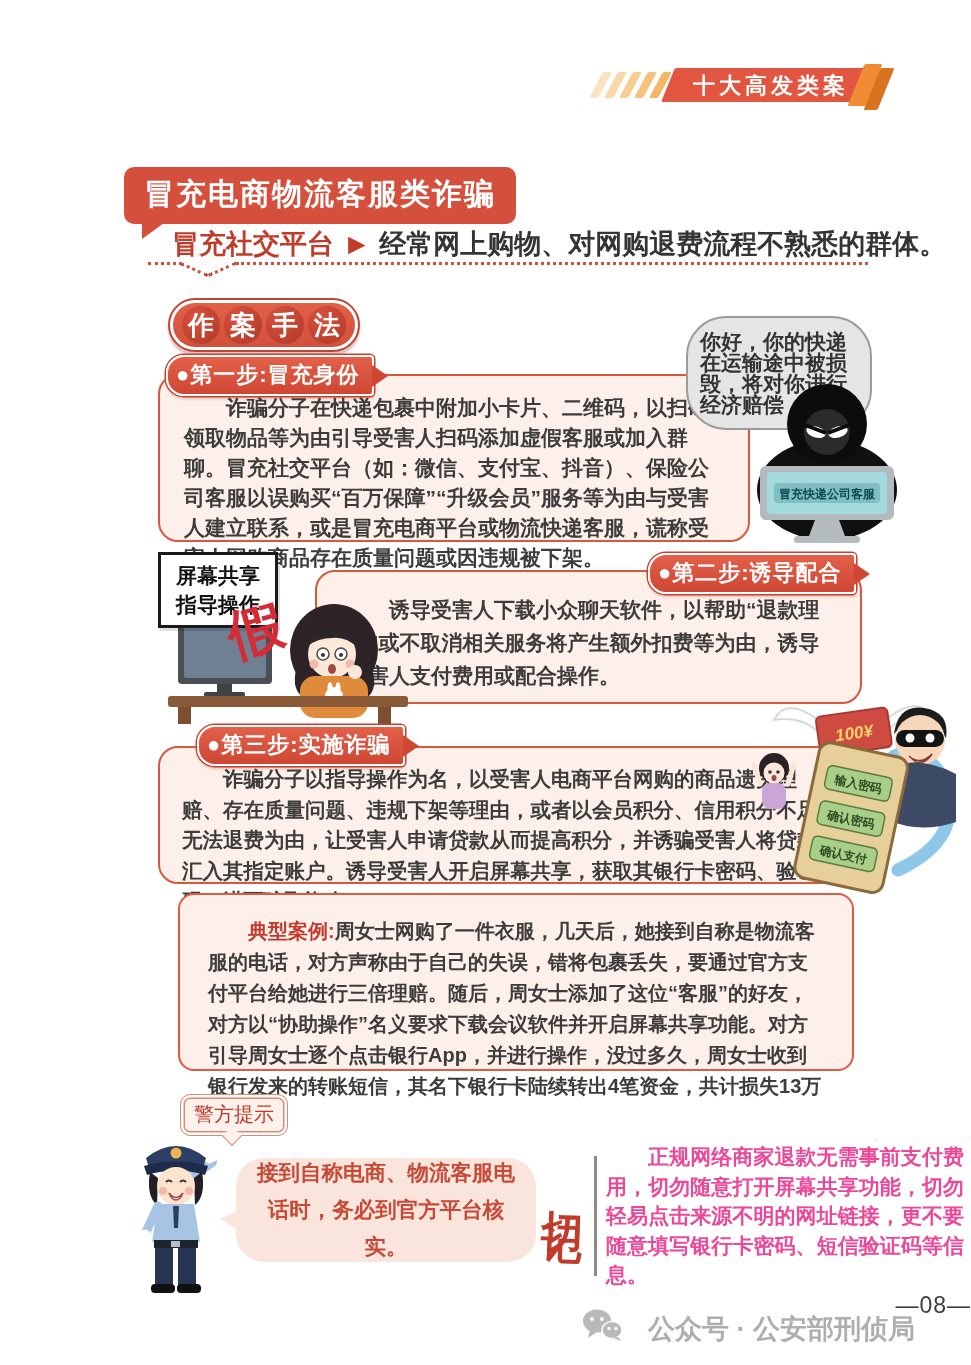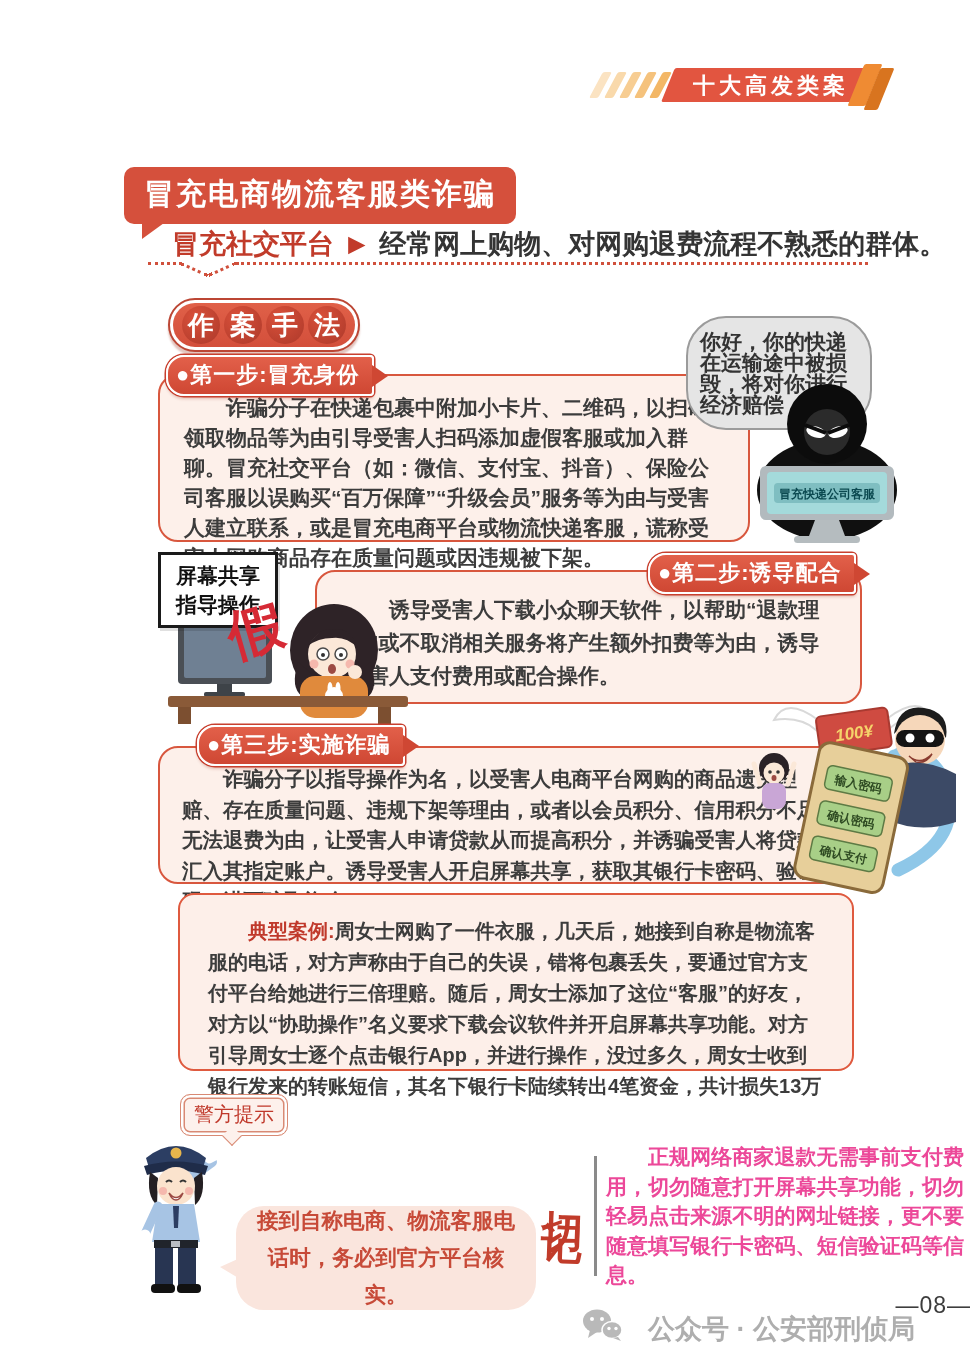--- a/index.html
+++ b/index.html
@@ -77,21 +77,21 @@
 
   
   .police-tip{position:absolute;left:180px;top:1094px;width:106px;padding:6px 0 7px;text-align:center;background:#fdf1ec;
       border:1.5px solid #d98a74;border-radius:10px;box-shadow:inset 0 0 0 2.5px #fff,inset 0 0 0 4px #d98a74;
       color:#c0392b;font-weight:normal;font-size:20px;z-index:4;}
   .police-tip::after{content:"";position:absolute;left:44px;bottom:-8px;width:13px;height:13px;background:#fdf1ec;
       border-right:1.5px solid #d98a74;border-bottom:1.5px solid #d98a74;transform:rotate(45deg);}
   .police-art{position:absolute;left:130px;top:1122px;z-index:3;}
   .verify-bubble{position:absolute;left:236px;top:1158px;width:300px;height:104px;background:#fae5dd;border-radius:28px;
       display:flex;align-items:center;justify-content:center;text-align:center;color:#c74a38;font-weight:bold;
-      font-size:21.5px;line-height:37px;box-sizing:border-box;padding:0 12px;margin-top:48px;}
+      font-size:21.5px;line-height:37px;box-sizing:border-box;padding:0 12px;}
   .verify-bubble::before{content:"";position:absolute;left:-16px;top:52px;border-top:9px solid transparent;
       border-bottom:12px solid transparent;border-right:20px solid #fae5dd;}
   .remember{position:absolute;left:536px;top:1176px;writing-mode:vertical-rl;font-family:"DejaVu Serif",serif;
       font-size:42px;font-weight:bold;color:#c13b2a;letter-spacing:12px;transform:rotate(2deg);}
   .v-divider{position:absolute;left:594px;top:1156px;width:2.5px;height:120px;background:#8a8a8a;}
   .tip-text{position:absolute;left:606px;top:1142px;width:358px;color:#ec4899;font-size:21px;line-height:29.5px;
       font-weight:bold;text-align:justify;text-indent:2em;}
 
   
   .page-num{position:absolute;left:0;right:0;top:1292px;text-align:right;font-size:23px;color:#3d3d3d;letter-spacing:1px;}

